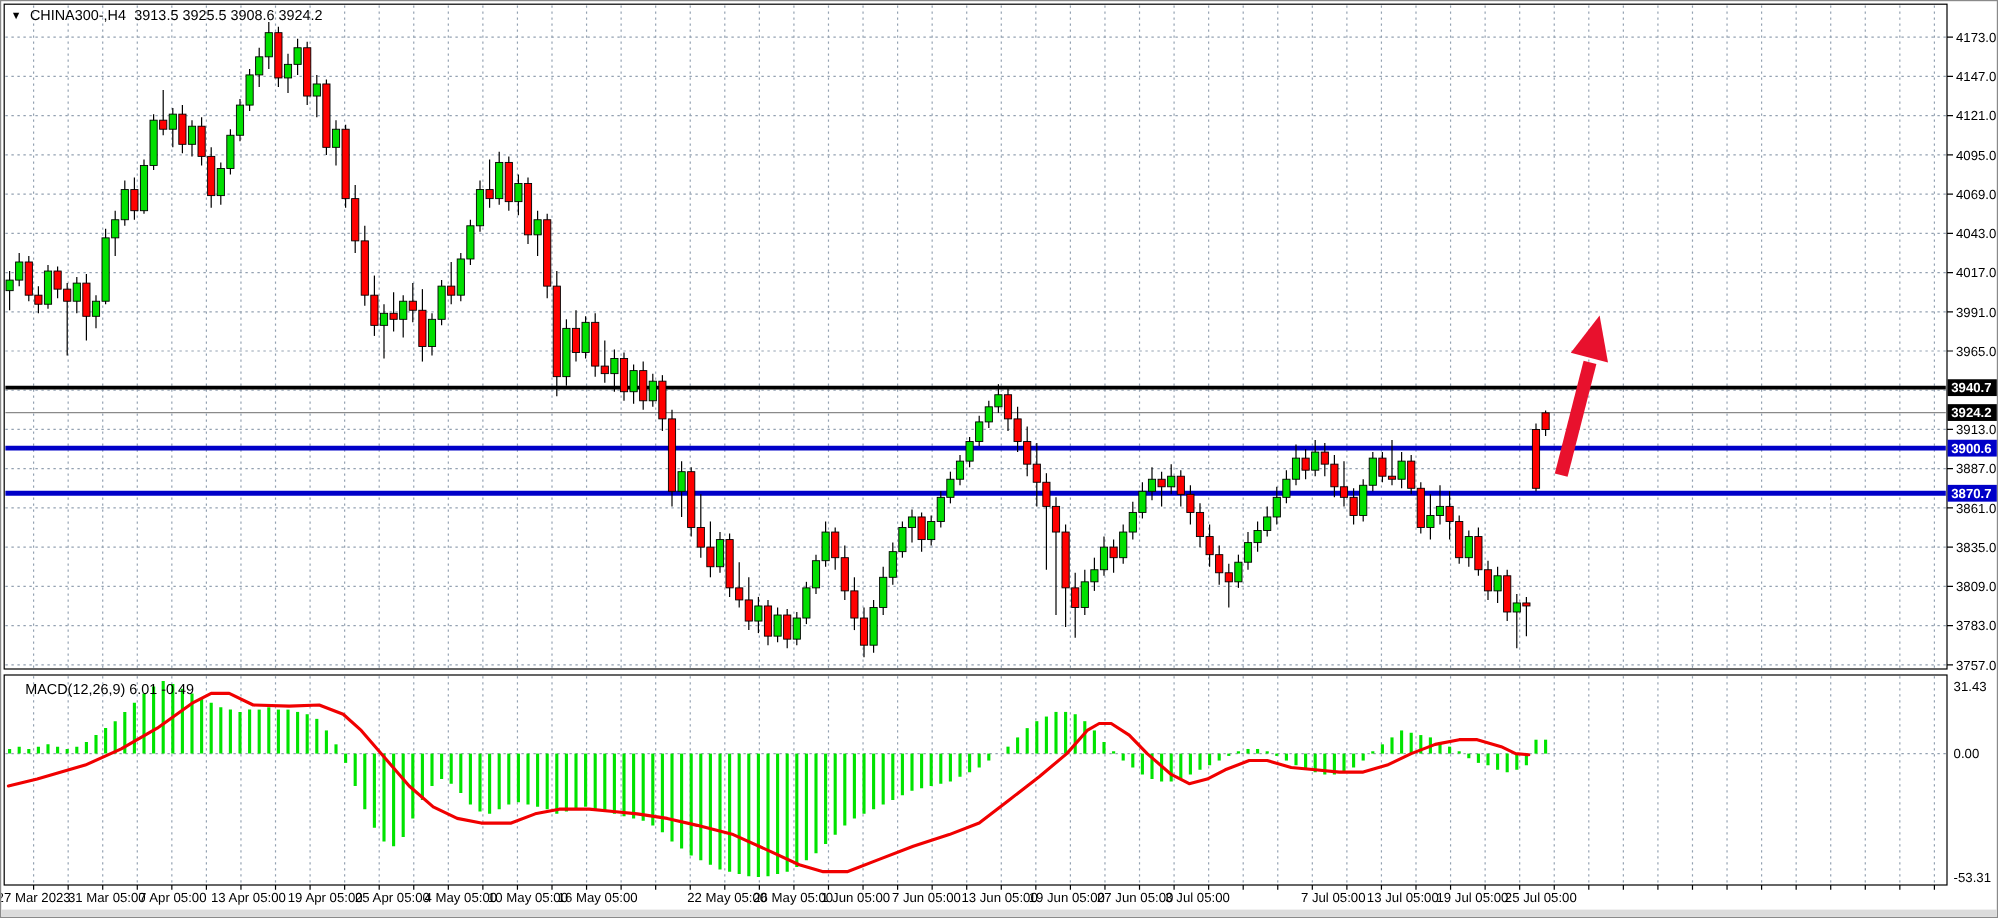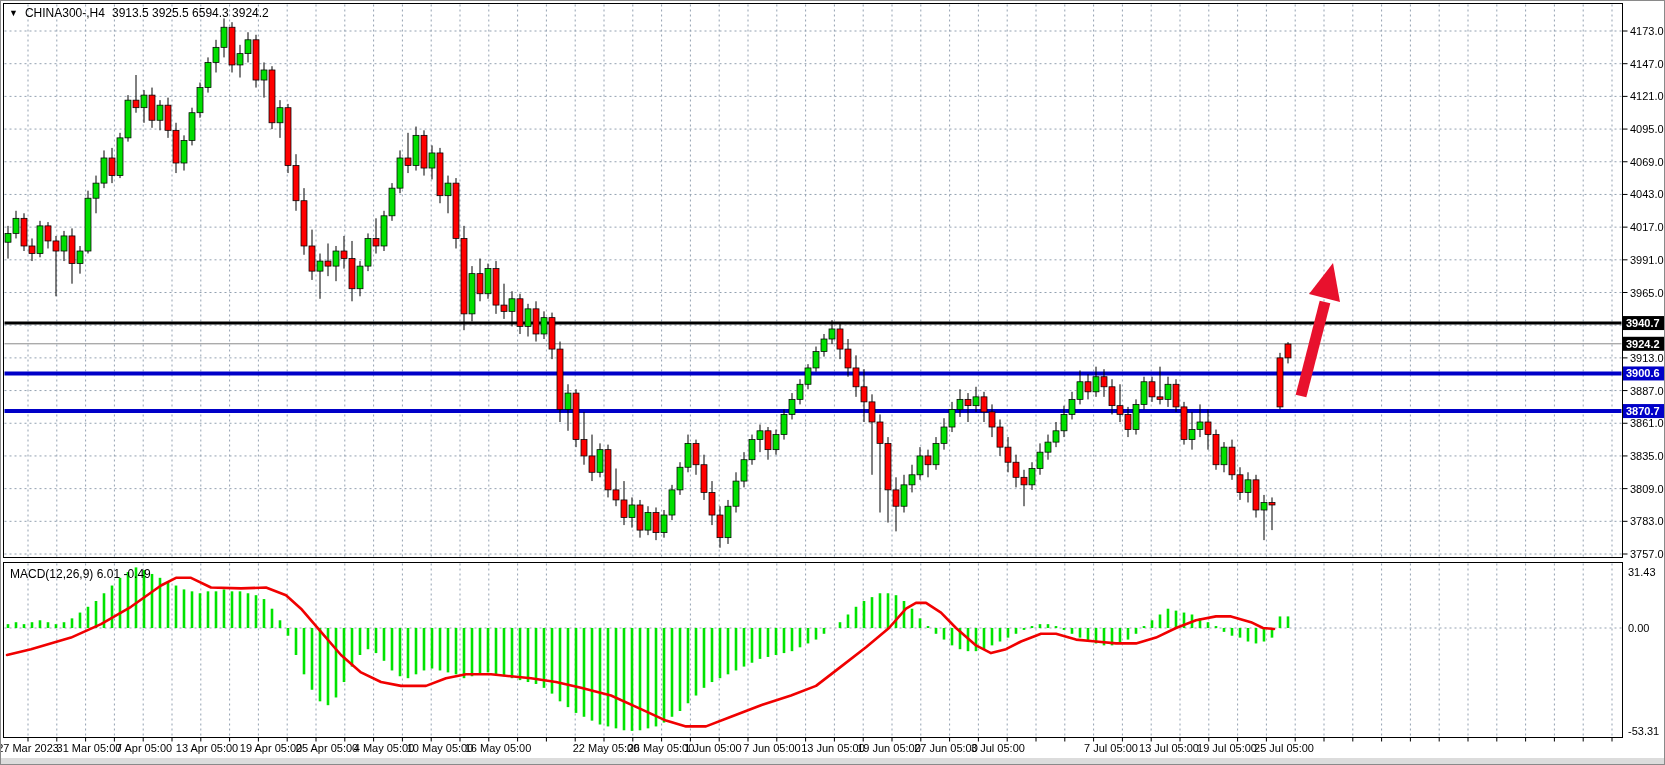--- a/index.html
+++ b/index.html
@@ -2,21 +2,21 @@
 <html><head>
 <meta charset="utf-8">
 <style>
   html,body{margin:0;padding:0;background:#f0f0f0;}
   #window{position:relative;width:1665px;height:765px;background:#ffffff;overflow:hidden;
           font-family:"Liberation Sans",sans-serif;border:1px solid #8a8a8a;box-sizing:border-box;}
   #chart-svg{position:absolute;left:0;top:0;}
   .overlay{position:absolute;font-size:12px;color:#000;white-space:nowrap;}
   #title-bar{left:8px;top:5px;display:flex;align-items:center;gap:7px;}
   #dd-icon{font-size:9px;line-height:12px;cursor:pointer;}
-  #macd-label{left:9px;top:566px;font-size:12px;}
+  #macd-label{left:20px;top:566px;font-size:12px;}
   #bottom-strip{position:absolute;left:0;top:757px;width:1665px;height:8px;background:#dcdcdc;}
 </style>
 </head>
 <body>
 
 <div id="window">
   <svg id="chart-svg" width="1665" height="765">
       <rect x="2.5" y="2.5" width="1619" height="554" fill="#fff" stroke="#000" stroke-width="1"></rect>
       <rect x="2.5" y="561.5" width="1619" height="175" fill="#fff" stroke="#000" stroke-width="1"></rect>
       <line x1="27" y1="3.5" x2="27" y2="555.5" stroke="#93A1B1" stroke-width="1" stroke-dasharray="2,3"></line>
@@ -757,19 +757,19 @@
       <text x="1625" y="376.4644230769232" font-size="11" font-weight="bold" font-family="&quot;Liberation Sans&quot;,sans-serif" fill="#ffffff">3900.6</text>
       <rect x="1622" y="403.05504807692336" width="43" height="14" fill="#0000C8"></rect>
       <text x="1625" y="414.05504807692336" font-size="11" font-weight="bold" font-family="&quot;Liberation Sans&quot;,sans-serif" fill="#ffffff">3870.7</text>
       <line x1="1300" y1="395" x2="1324" y2="301" stroke="#E8112D" stroke-width="11"></line>
       <polygon points="1332,262 1308,293 1339,301" fill="#E8112D"></polygon>
     </svg>
 
   <div id="title-bar" class="overlay">
     <span id="dd-icon">▼</span>
     <span>CHINA300-,H4</span>
-    <span>3913.5 3925.5 6594.3 3924.2</span>
+    <span>3913.5 3925.5 3908.6 3924.2</span>
   </div>
 
   <div id="macd-label" class="overlay">MACD(12,26,9) 6.01 -0.49</div>
 
   <div id="bottom-strip"></div>
 </div>
 
 </body></html>

